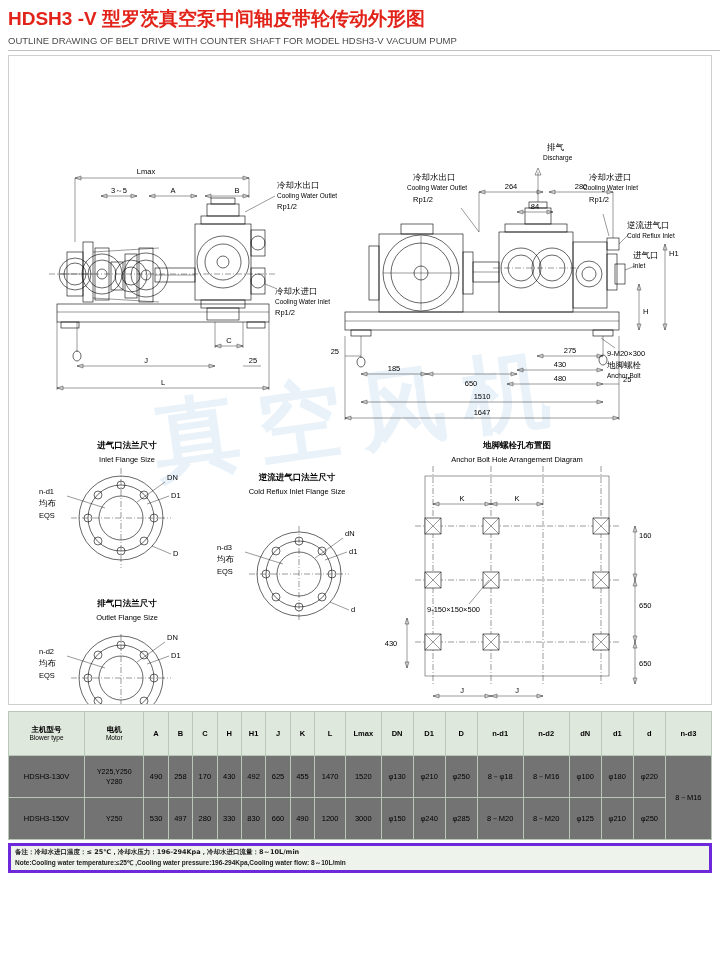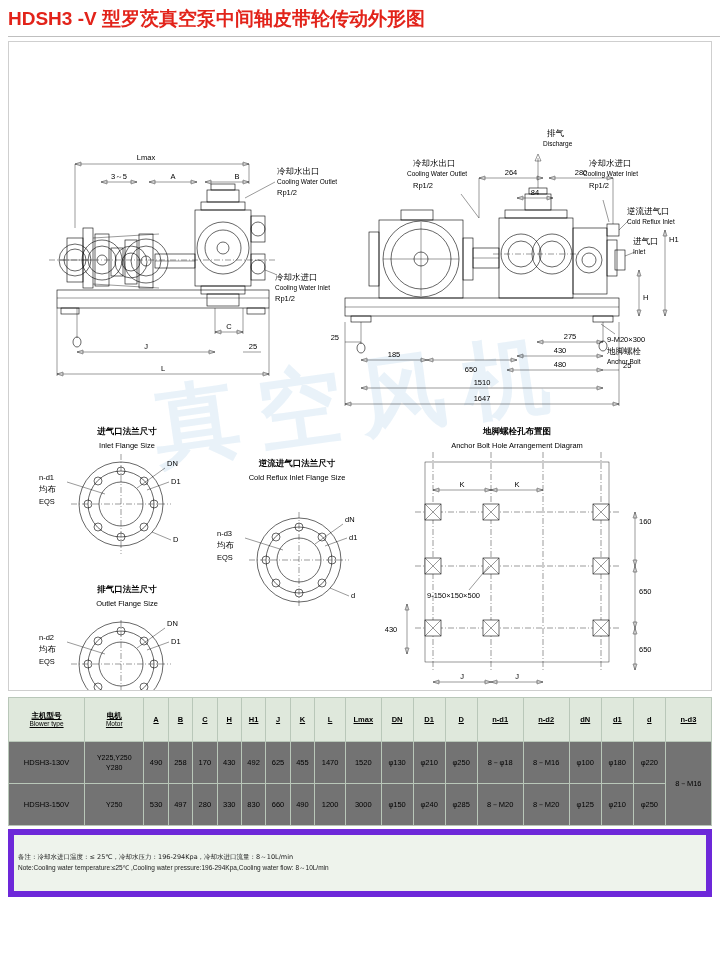--- a/index.html
+++ b/index.html
@@ -79,44 +79,44 @@
     text-align: center;
     vertical-align: middle;
     padding: 2px 1px;
   }
   table.spec thead th {
     background: #dfe8dc;
     height: 44px;
     font-weight: bold;
     line-height: 1.25;
     font-size: 7.5px;
-    text-decoration: underline;
   }
   table.spec thead th .cn { display: block; font-family: "DejaVu Sans", sans-serif; font-size: 7.5px; }
   table.spec thead th .en { display: block; font-weight: normal; font-size: 6.5px; }
   table.spec tbody td { background: #737373; height: 42px; }
   table.spec tbody td.model { font-size: 7.5px; white-space: nowrap; }
   table.spec tbody td.motor { font-size: 7px; line-height: 1.3; }
   .note {
     margin: 3px 8px 0 8px;
     font-size: 6.5px;
     line-height: 1.5;
     color: #1a1a1a;
   }
   .note .nl { display: block; white-space: nowrap; }
   .note .cn { font-family: "DejaVu Sans", sans-serif; }
-  .note-band { background: #eef3ec; border: 6px solid #6d28d9; padding: 18px 4px; }
+  .note-band { background: #eef3ec; border: 3px solid #6d28d9; padding: 2px 4px; font-weight: bold; }
 </style>
 </head>
 <body>
 
 <div class="page">
 
   <div class="header">
     <div class="title-cn">HDSH3 -V 型罗茨真空泵中间轴皮带轮传动外形图</div>
+    <div class="title-en">OUTLINE DRAWING OF BELT DRIVE WITH COUNTER SHAFT FOR MODEL HDSH3-V VACUUM PUMP</div>
     <div class="hdr-rule"></div>
   </div>
 
   <div class="drawing">
     <div class="watermark">真空风机</div>
 
     <svg class="dwg" width="704" height="648" viewBox="0 0 704 648">
 
       <g>
 

